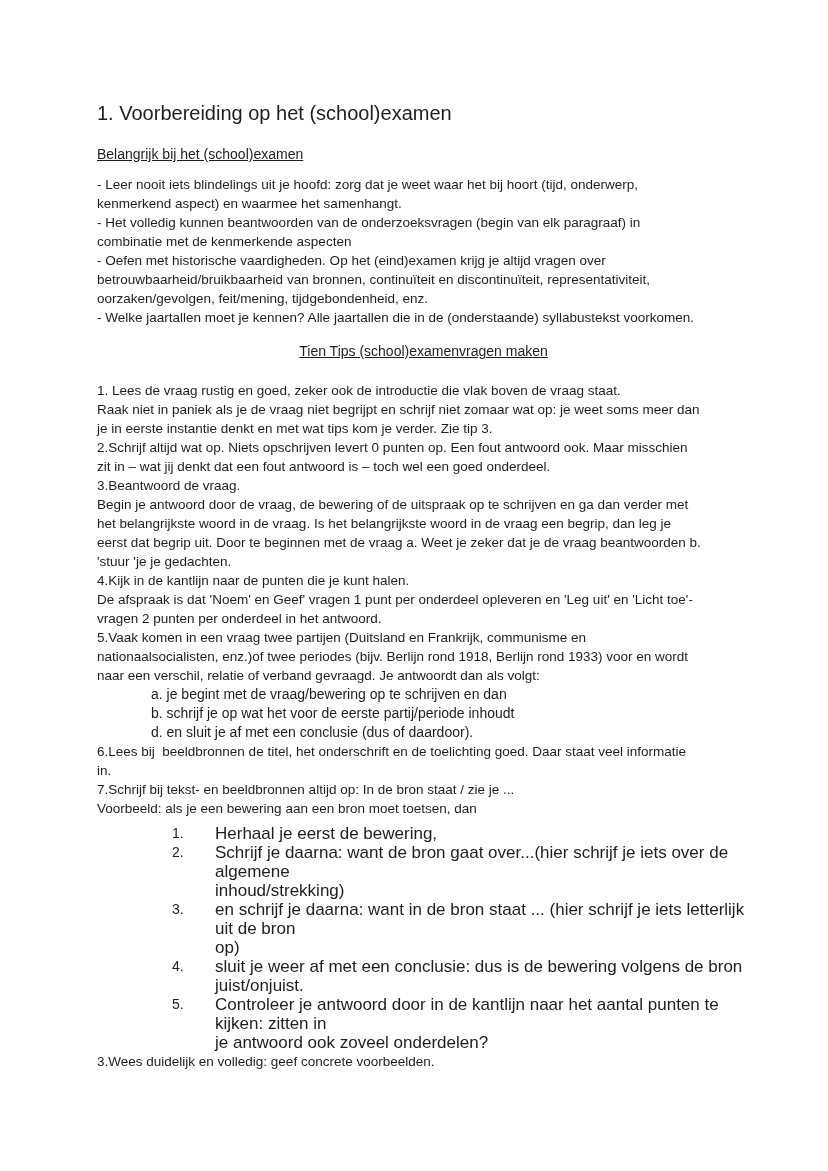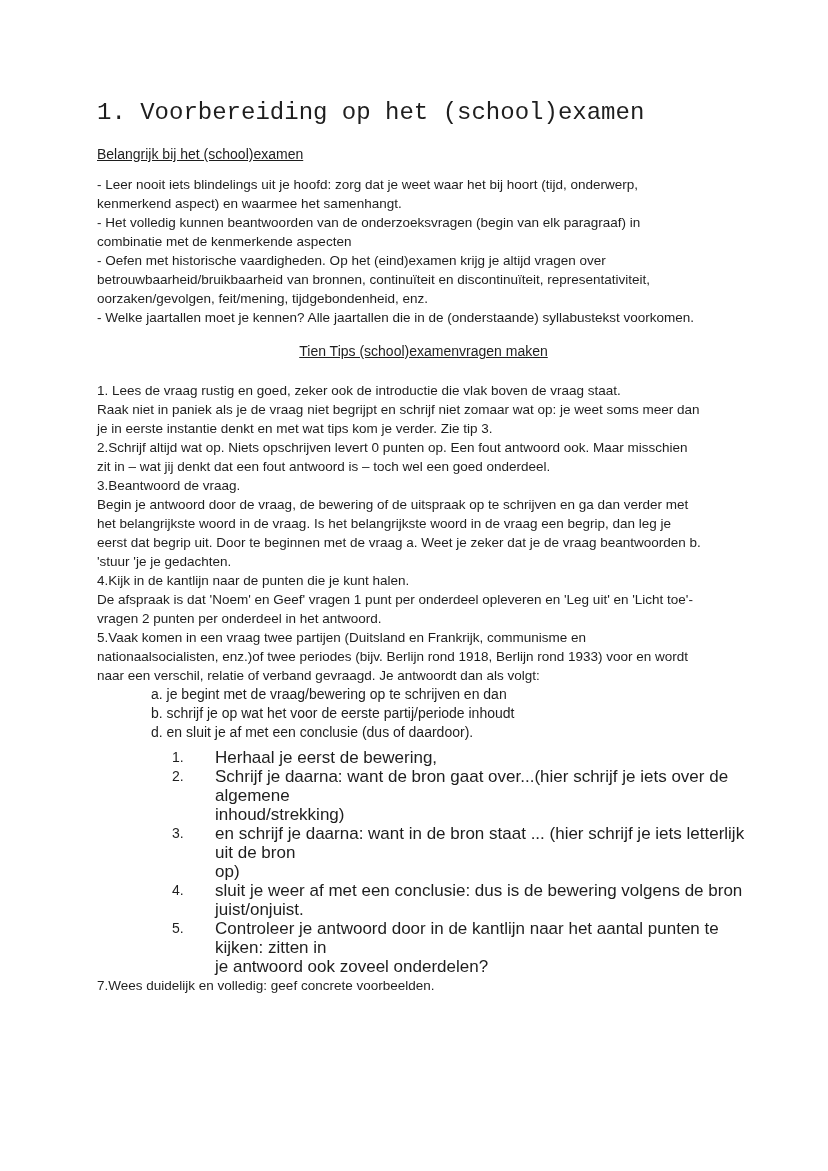--- a/index.html
+++ b/index.html
@@ -12,26 +12,25 @@
     width: 828px;
     height: 1171px;
     background: #ffffff;
     box-sizing: border-box;
     padding: 100px 78px 0 97px;
     font-family: "Liberation Sans", sans-serif;
     color: #1e1e1e;
     overflow: hidden;
   }
   .doc-title {
-    font-size: 24px;
+    font-size: 20px;
     line-height: 26px;
     font-weight: 400;
     margin: 0 0 19px 0;
     white-space: pre-wrap;
-    font-family: Liberation Mono, monospace;
   }
   .section-heading {
     font-size: 14px;
     line-height: 19px;
     font-weight: 400;
     text-decoration: underline;
     margin: 0 0 11px 0;
     white-space: pre-wrap;
   }
   .section-heading.second {
@@ -110,20 +109,24 @@
 5.Vaak komen in een vraag twee partijen (Duitsland en Frankrijk, communisme en
 nationaalsocialisten, enz.)of twee periodes (bijv. Berlijn rond 1918, Berlijn rond 1933) voor en wordt
 naar een verschil, relatie of verband gevraagd. Je antwoordt dan als volgt:</p>
 
   <div class="letter-list">
     <div class="letter-item">a. je begint met de vraag/bewering op te schrijven en dan</div>
     <div class="letter-item">b. schrijf je op wat het voor de eerste partij/periode inhoudt</div>
     <div class="letter-item">d. en sluit je af met een conclusie (dus of daardoor).</div>
   </div>
 
+  <p class="para">6.Lees bij  beeldbronnen de titel, het onderschrift en de toelichting goed. Daar staat veel informatie
+in.
+7.Schrijf bij tekst- en beeldbronnen altijd op: In de bron staat / zie je ...
+Voorbeeld: als je een bewering aan een bron moet toetsen, dan</p>
 
   <div class="num-list">
     <div class="num-item">
       <span class="num-marker">1.</span>
       <span class="num-text">Herhaal je eerst de bewering,</span>
     </div>
     <div class="num-item">
       <span class="num-marker">2.</span>
       <span class="num-text">Schrijf je daarna: want de bron gaat over...(hier schrijf je iets over de algemene
 inhoud/strekking)</span>
@@ -137,15 +140,15 @@
       <span class="num-marker">4.</span>
       <span class="num-text">sluit je weer af met een conclusie: dus is de bewering volgens de bron juist/onjuist.</span>
     </div>
     <div class="num-item">
       <span class="num-marker">5.</span>
       <span class="num-text">Controleer je antwoord door in de kantlijn naar het aantal punten te kijken: zitten in
 je antwoord ook zoveel onderdelen?</span>
     </div>
   </div>
 
-  <p class="para">7.Wees duidelijk en volledig: geef concrete voorbeelden.</p>
+  <p class="para">3.Wees duidelijk en volledig: geef concrete voorbeelden.</p>
 
 </div>
 
 </body></html>

